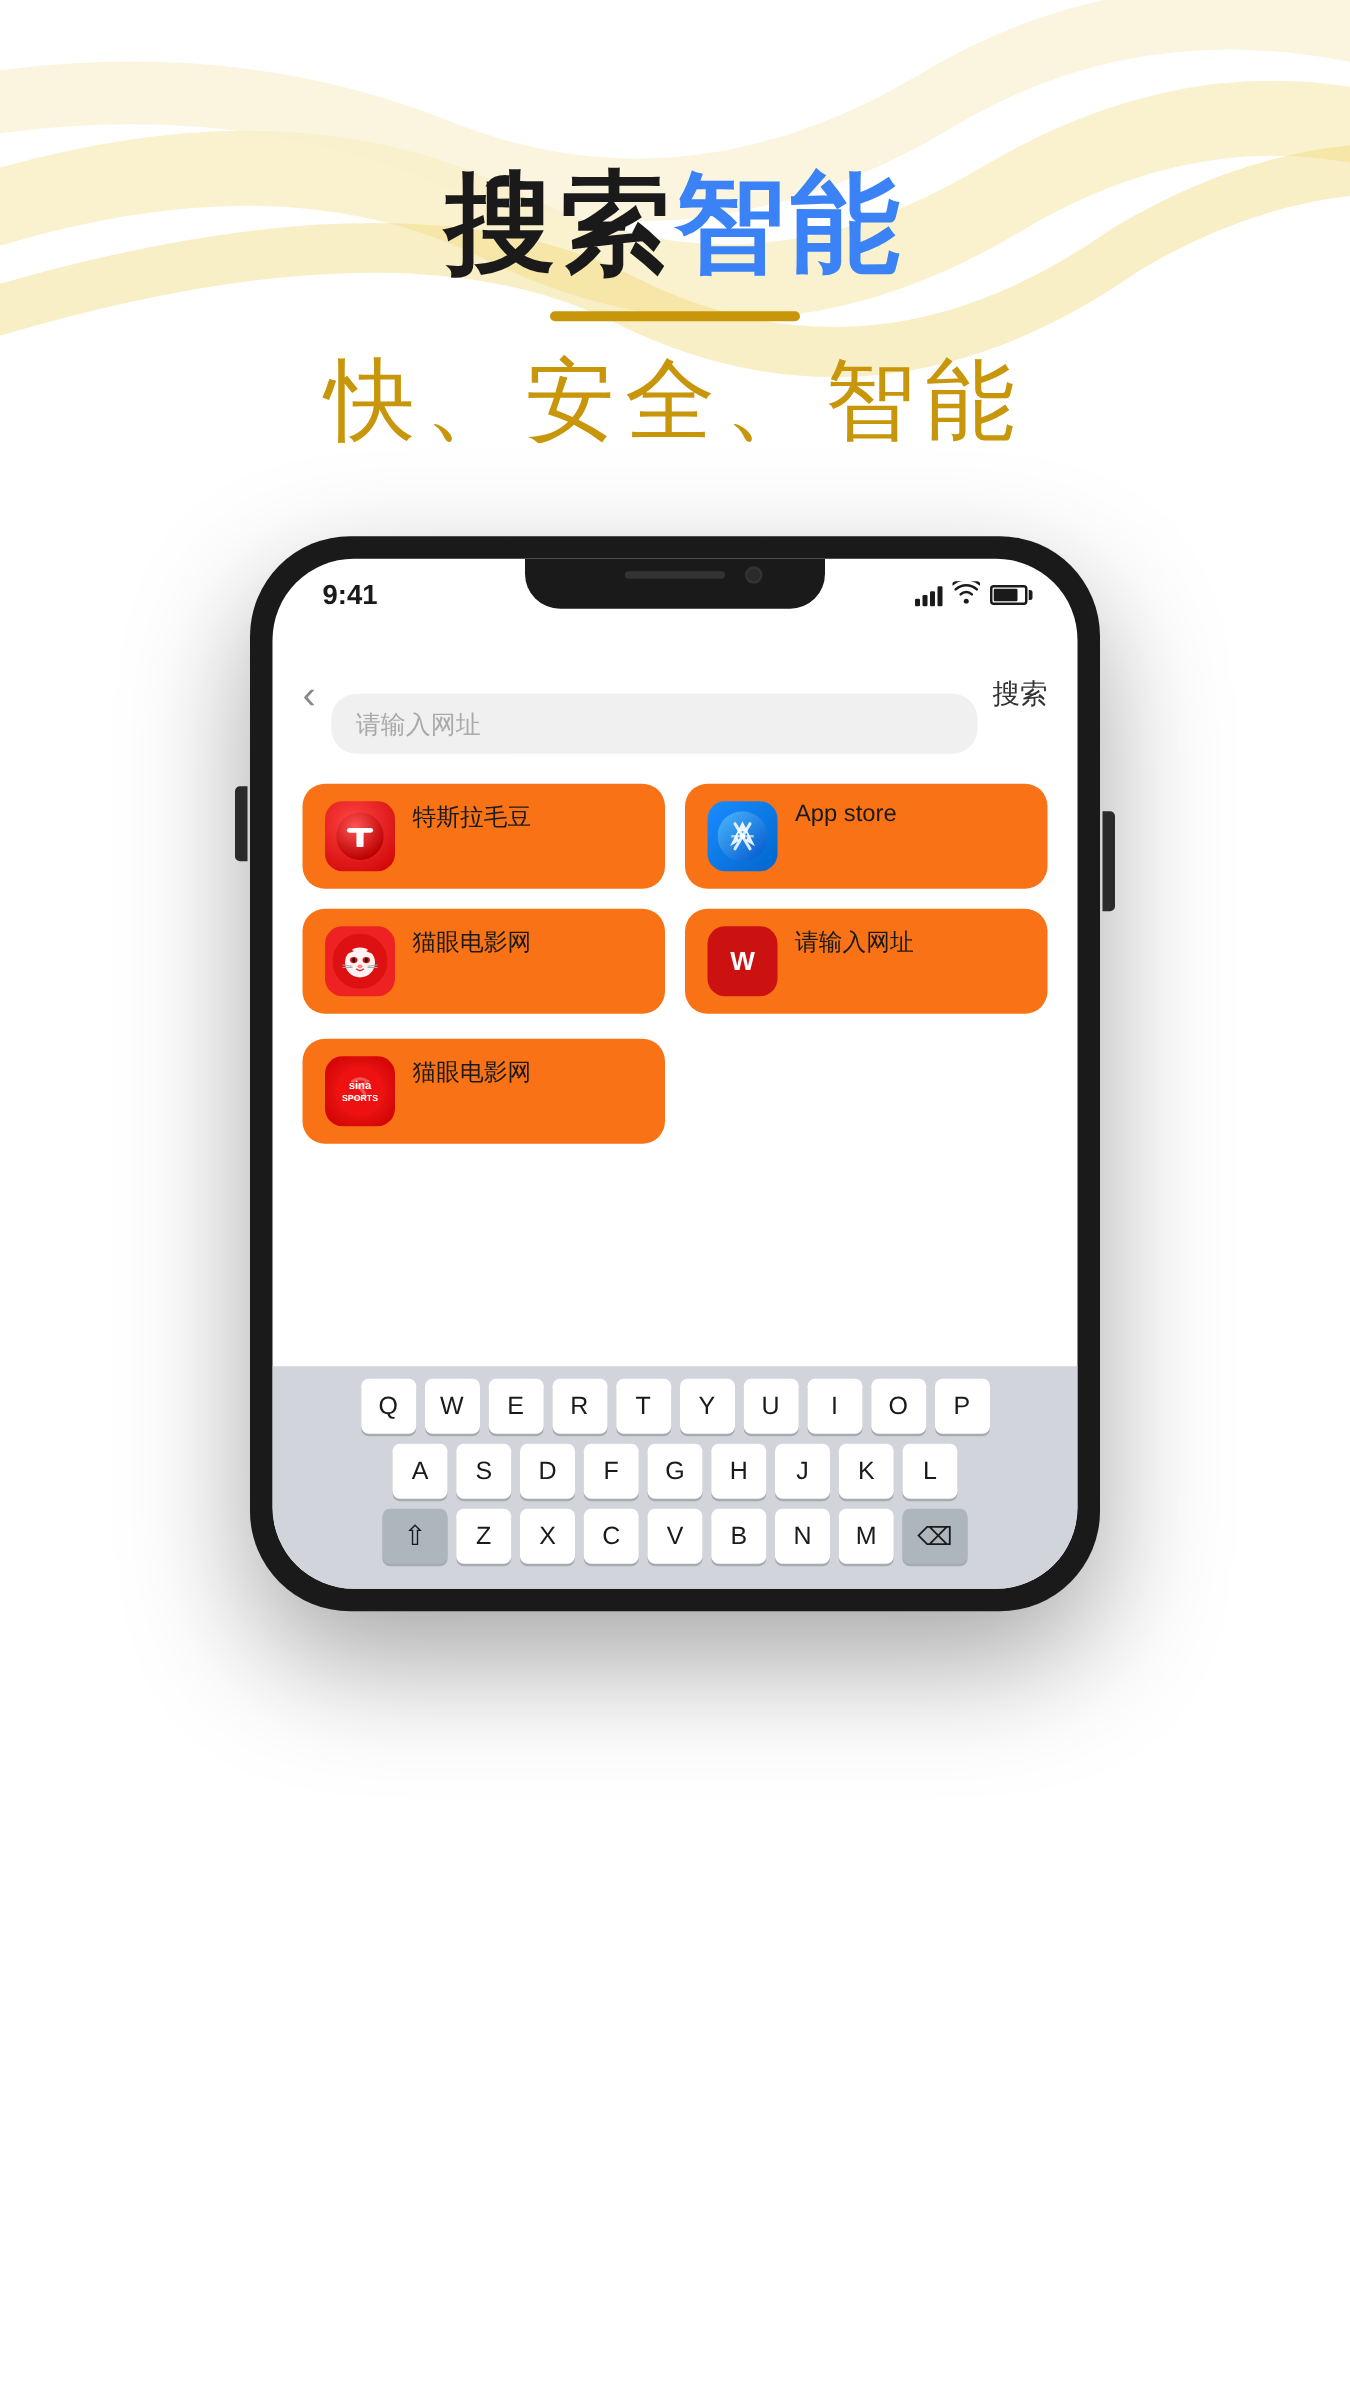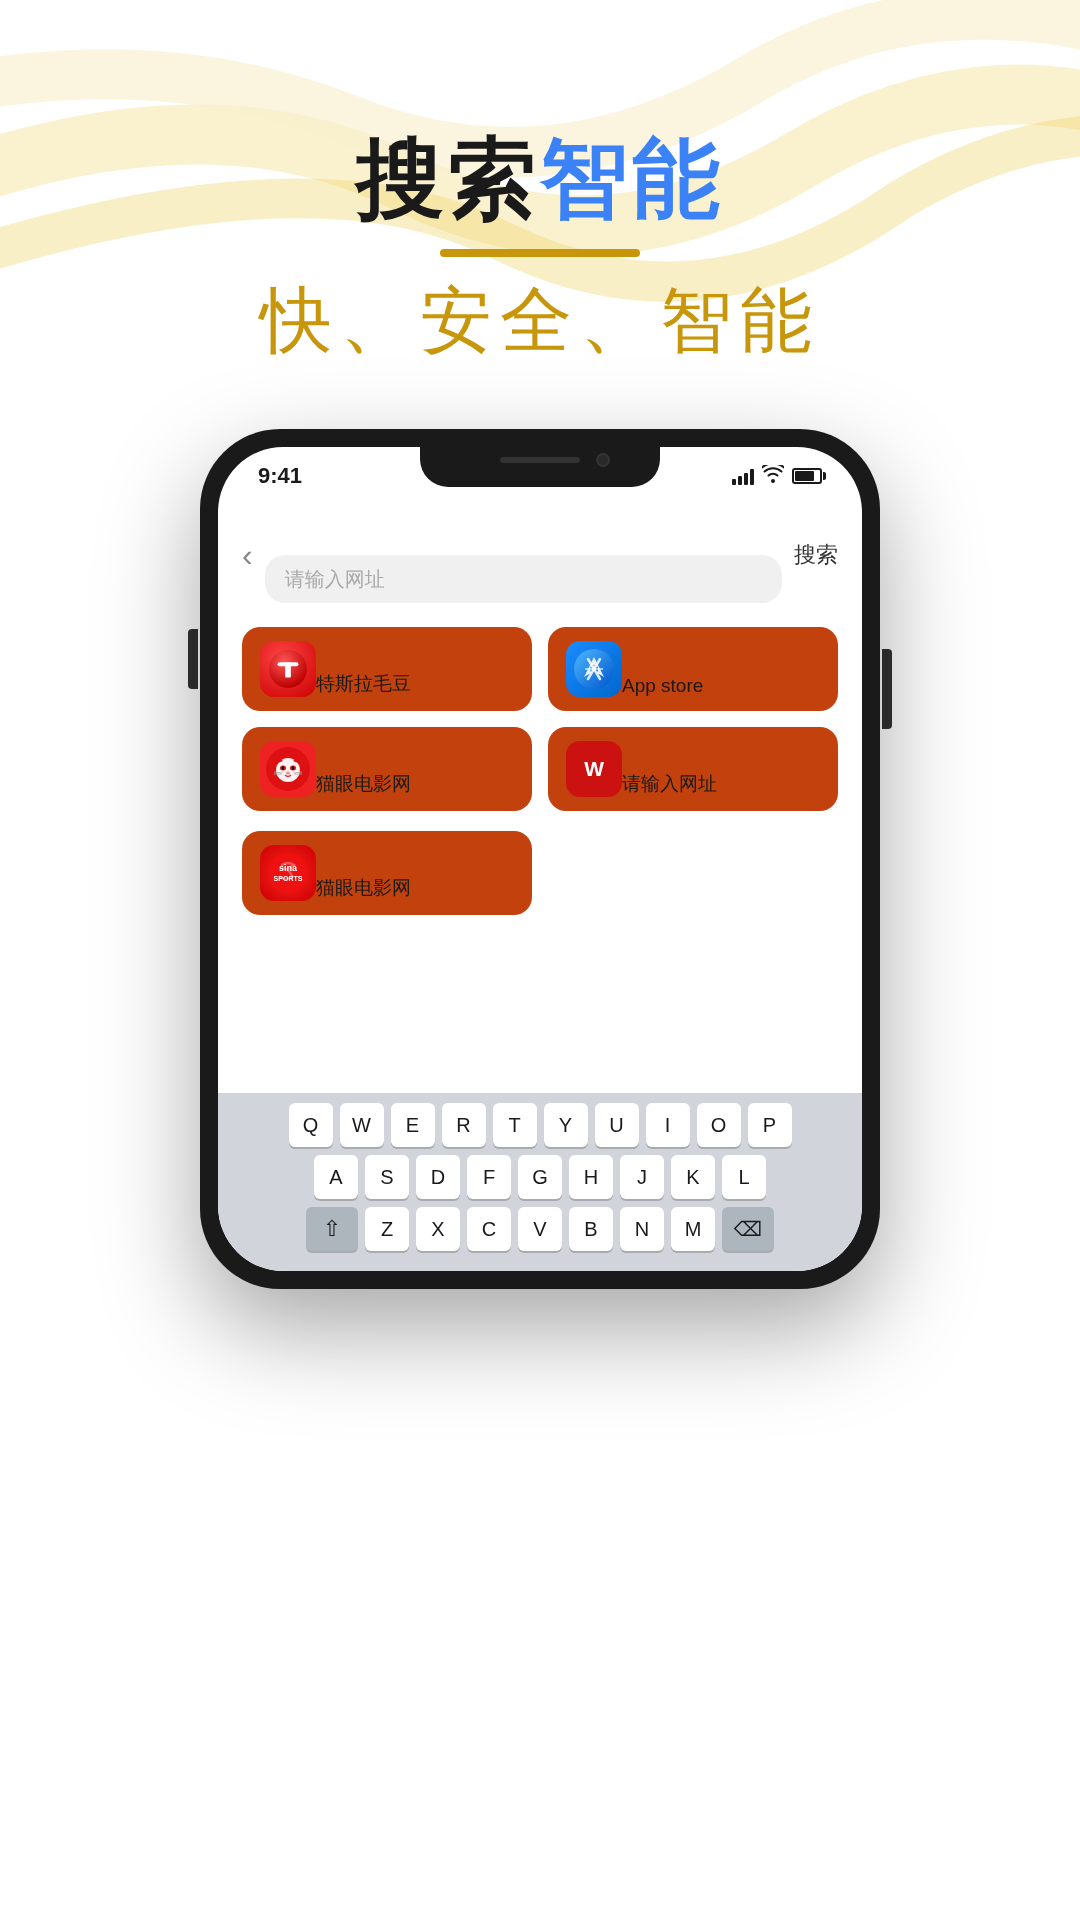--- a/index.html
+++ b/index.html
@@ -250,22 +250,23 @@
     
     .app-grid {
       display: grid;
       grid-template-columns: 1fr 1fr;
       gap: 16px;
       margin-bottom: 20px;
     }
 
     .app-item {
       display: flex;
-      align-items: flex-end;
-      background: #c2410c;
+      align-items: flex-start;
+      gap: 14px;
+      background: #f97316;
       border-radius: 18px;
       padding: 14px 18px;
       cursor: pointer;
     }
 
     .app-icon {
       width: 56px;
       height: 56px;
       border-radius: 14px;
       display: flex;

